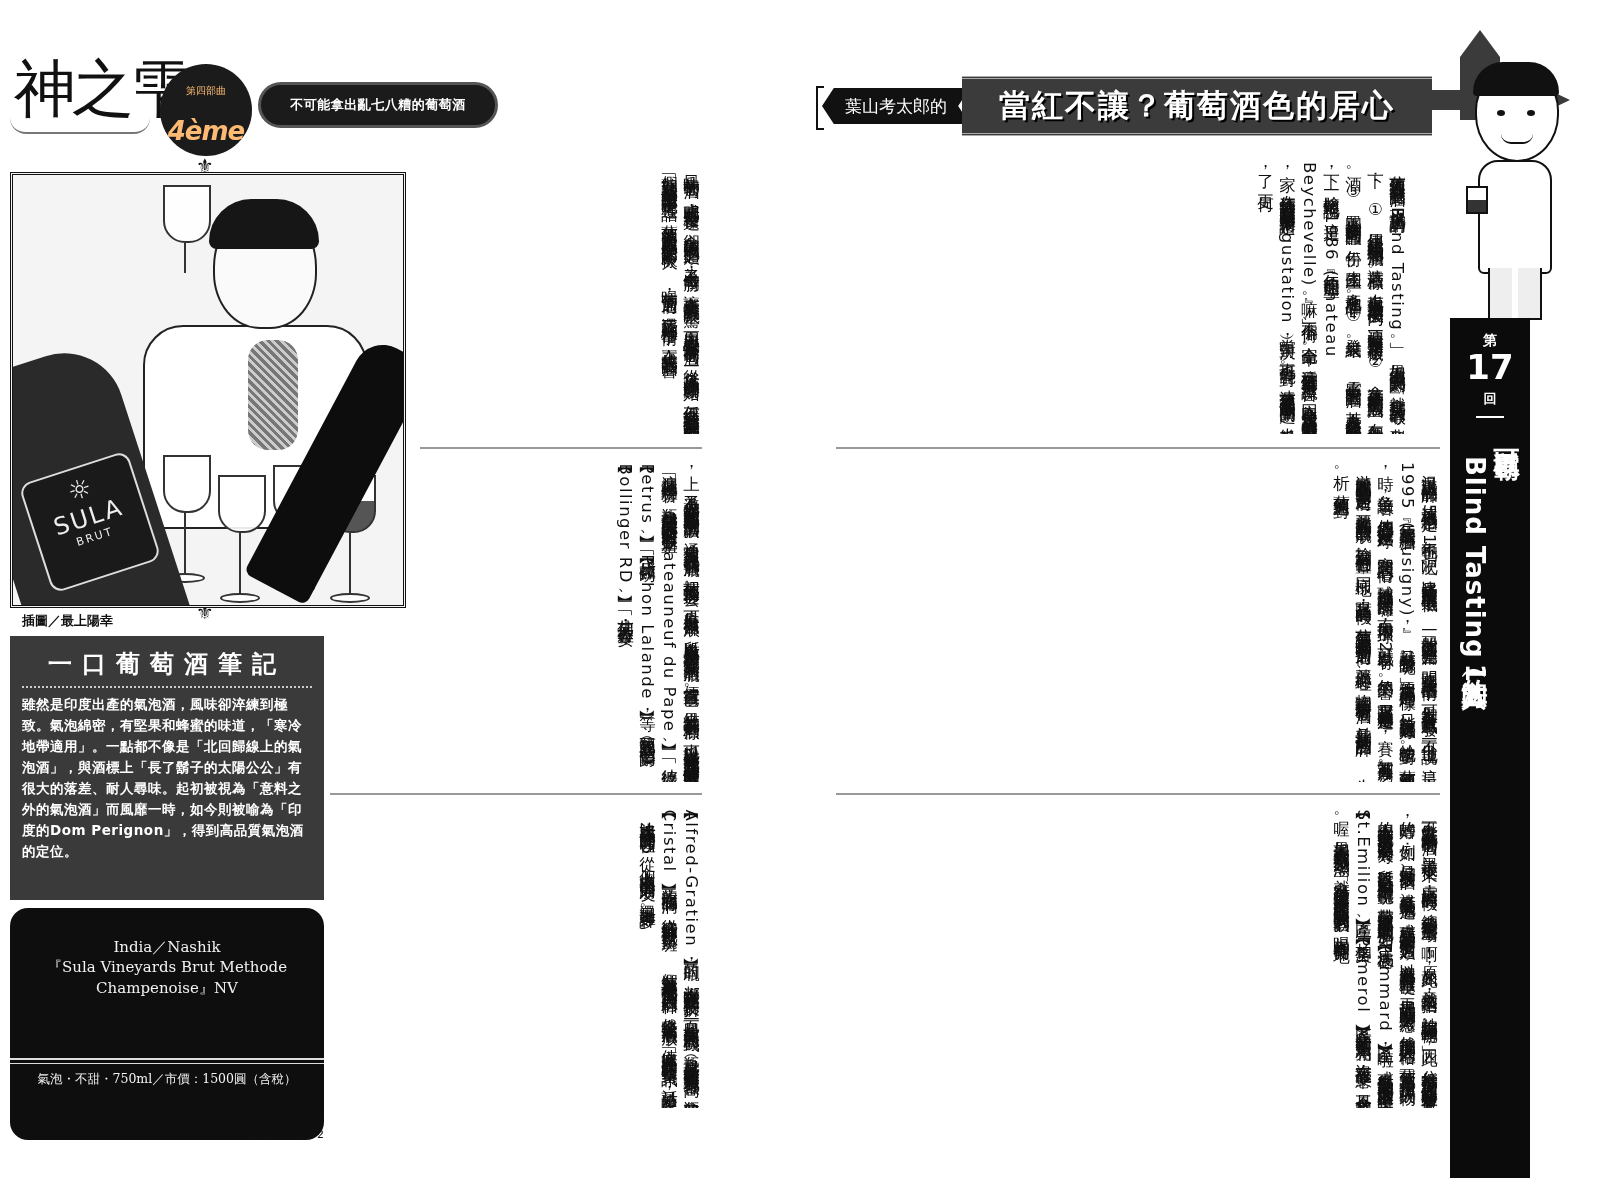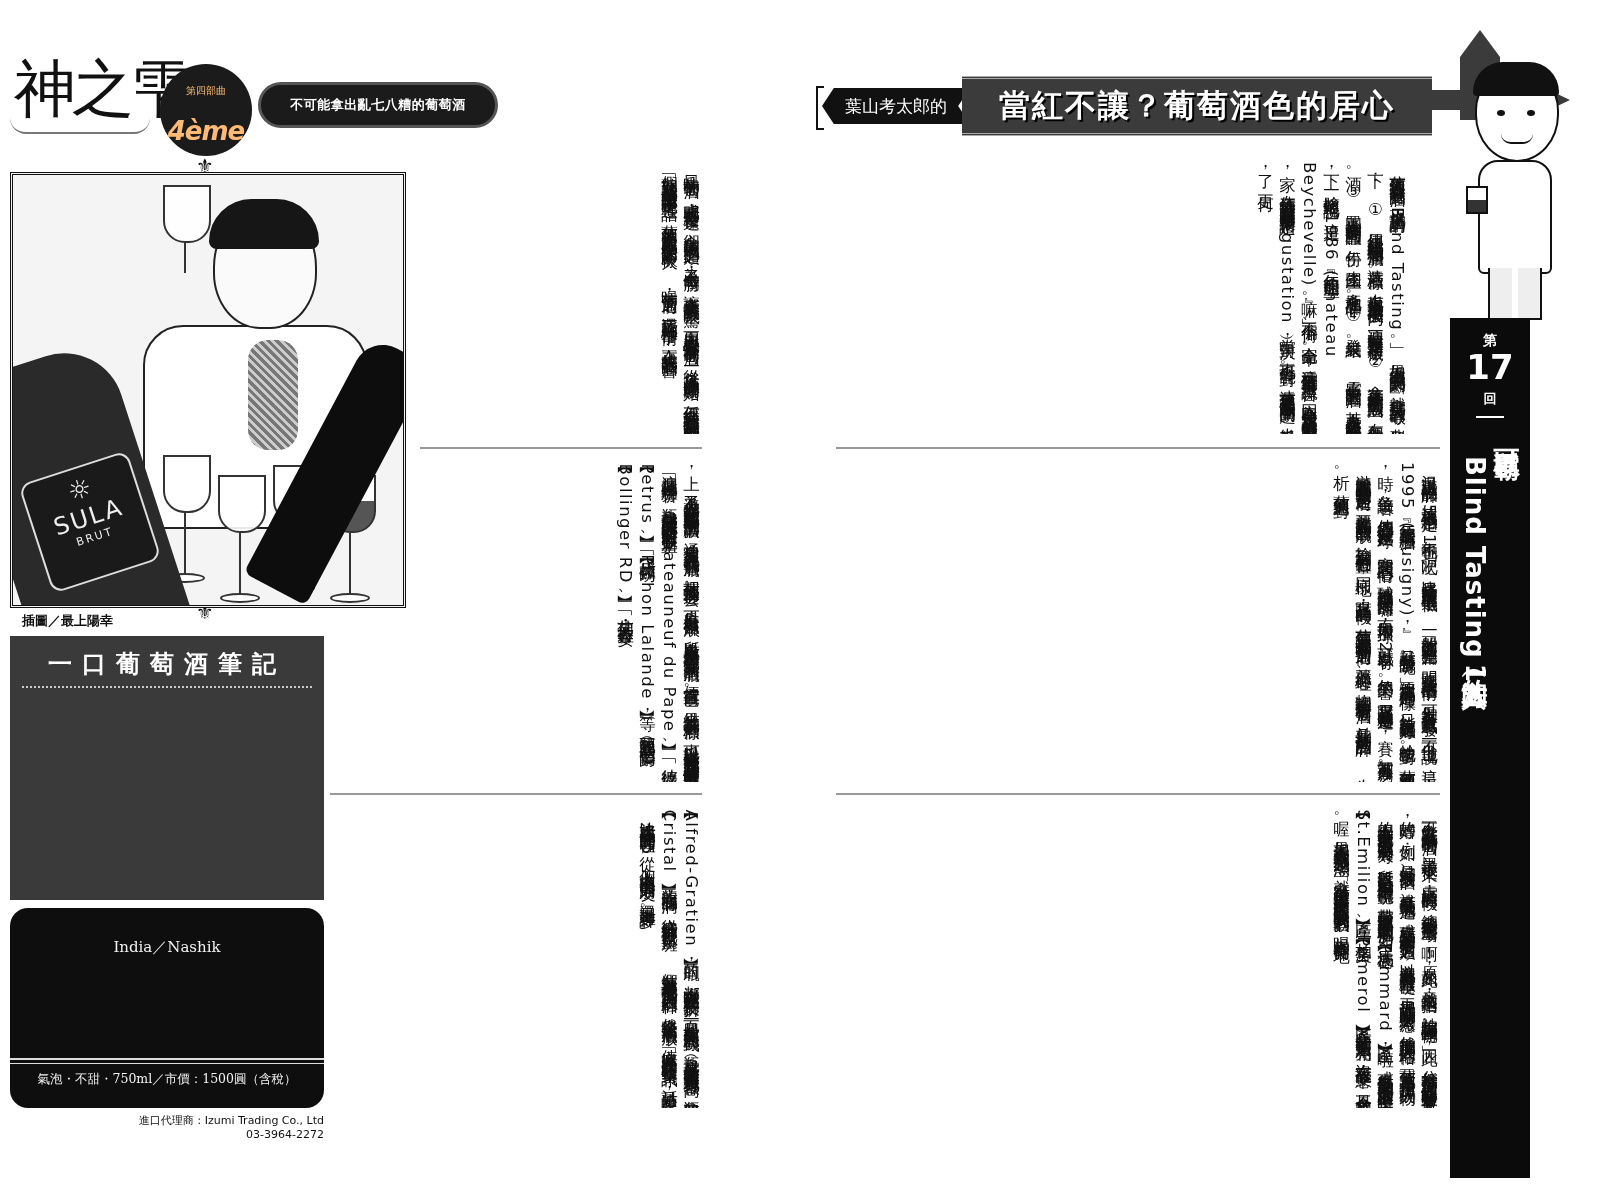--- a/index.html
+++ b/index.html
@@ -49,21 +49,21 @@
 
   
   .note-box { left: 10px; top: 636px; width: 314px; height: 264px; background: #3a3a3a;
               color: #fff; box-sizing: border-box; padding: 12px 12px; }
   .note-title { font-family: Liberation Serif, serif; font-size: 24px; font-weight: bold;
                 text-align: center; letter-spacing: 10px; padding-bottom: 6px;
                 border-bottom: 2px dotted #ccc; margin-bottom: 6px; }
   .note-body { font-size: 13.5px; font-weight: bold; line-height: 21px; letter-spacing: 0.5px; }
 
   
-  .label-card { left: 10px; top: 908px; width: 314px; height: 200px; background: #0e0e0e;
+  .label-card { left: 10px; top: 908px; width: 314px; height: 232px; background: #0e0e0e;
                 color: #f2f2f2; box-sizing: border-box; border-radius: 18px;
                 font-family: "DejaVu Serif", serif; }
   .label-card .origin { text-align: center; font-size: 15px; margin-top: 30px; }
   .label-card .name { text-align: center; font-size: 15px; line-height: 21px; padding: 0 6px; }
   .label-card .rule { position: absolute; left: 0; right: 0; top: 150px; border-top: 2px solid #ddd;
                       border-bottom: 1px solid #ddd; height: 3px; }
   .label-card .spec { position: absolute; left: 0; right: 0; top: 163px; text-align: center; font-size: 12.5px; }
   .importer { left: 10px; top: 1114px; width: 314px; text-align: right; font-size: 11px; line-height: 14px; }
 
   
@@ -155,24 +155,26 @@
   <div class="abs bottle-label">
     <div class="sun">☼</div>
     <div class="brand">SULA</div>
     <div class="sub">BRUT</div>
   </div>
 </div>
 <div class="abs caption">插圖／最上陽幸</div>
 
 <div class="abs note-box">
   <div class="note-title">一口葡萄酒筆記</div>
+  <div class="note-body">雖然是印度出產的氣泡酒，風味卻淬練到極致。氣泡綿密，有堅果和蜂蜜的味道，「寒冷地帶適用」。一點都不像是「北回歸線上的氣泡酒」，與酒標上「長了鬍子的太陽公公」有很大的落差、耐人尋味。起初被視為「意料之外的氣泡酒」而風靡一時，如今則被喻為「印度的Dom Perignon」，得到高品質氣泡酒的定位。</div>
 </div>
 
 <div class="abs label-card">
   <div class="origin">India／Nashik</div>
+  <div class="name">『Sula Vineyards Brut Methode Champenoise』NV</div>
   <div class="rule"></div>
   <div class="spec">氣泡・不甜・750ml／市價：1500圓（含稅）</div>
 </div>
 <div class="abs importer">
   <div>進口代理商：Izumi Trading Co., Ltd</div>
   <div>03-3964-2272</div>
 </div>
 
 <div class="abs vtext" style="left:420px;top:162px;width:282px;height:272px;">
   <p>風味的葡萄酒」；或者明明是香檳迷，卻拿出印度的氣泡酒之類。為了出奇制勝，讓在座所有的人都大吃一驚，而用盡心機帶來古怪的葡萄酒。從一踏入品酒會的會場開始，任何不經意的話都會成為很大的暗示。假如聽到「我最小的女兒去唸小學了呢」這種話，葡萄酒的年份八成跟那個小女兒的年齡一樣大。　喝葡萄酒之前，還能夠得知一件事情。在正式的盲眼品酒會</p>

